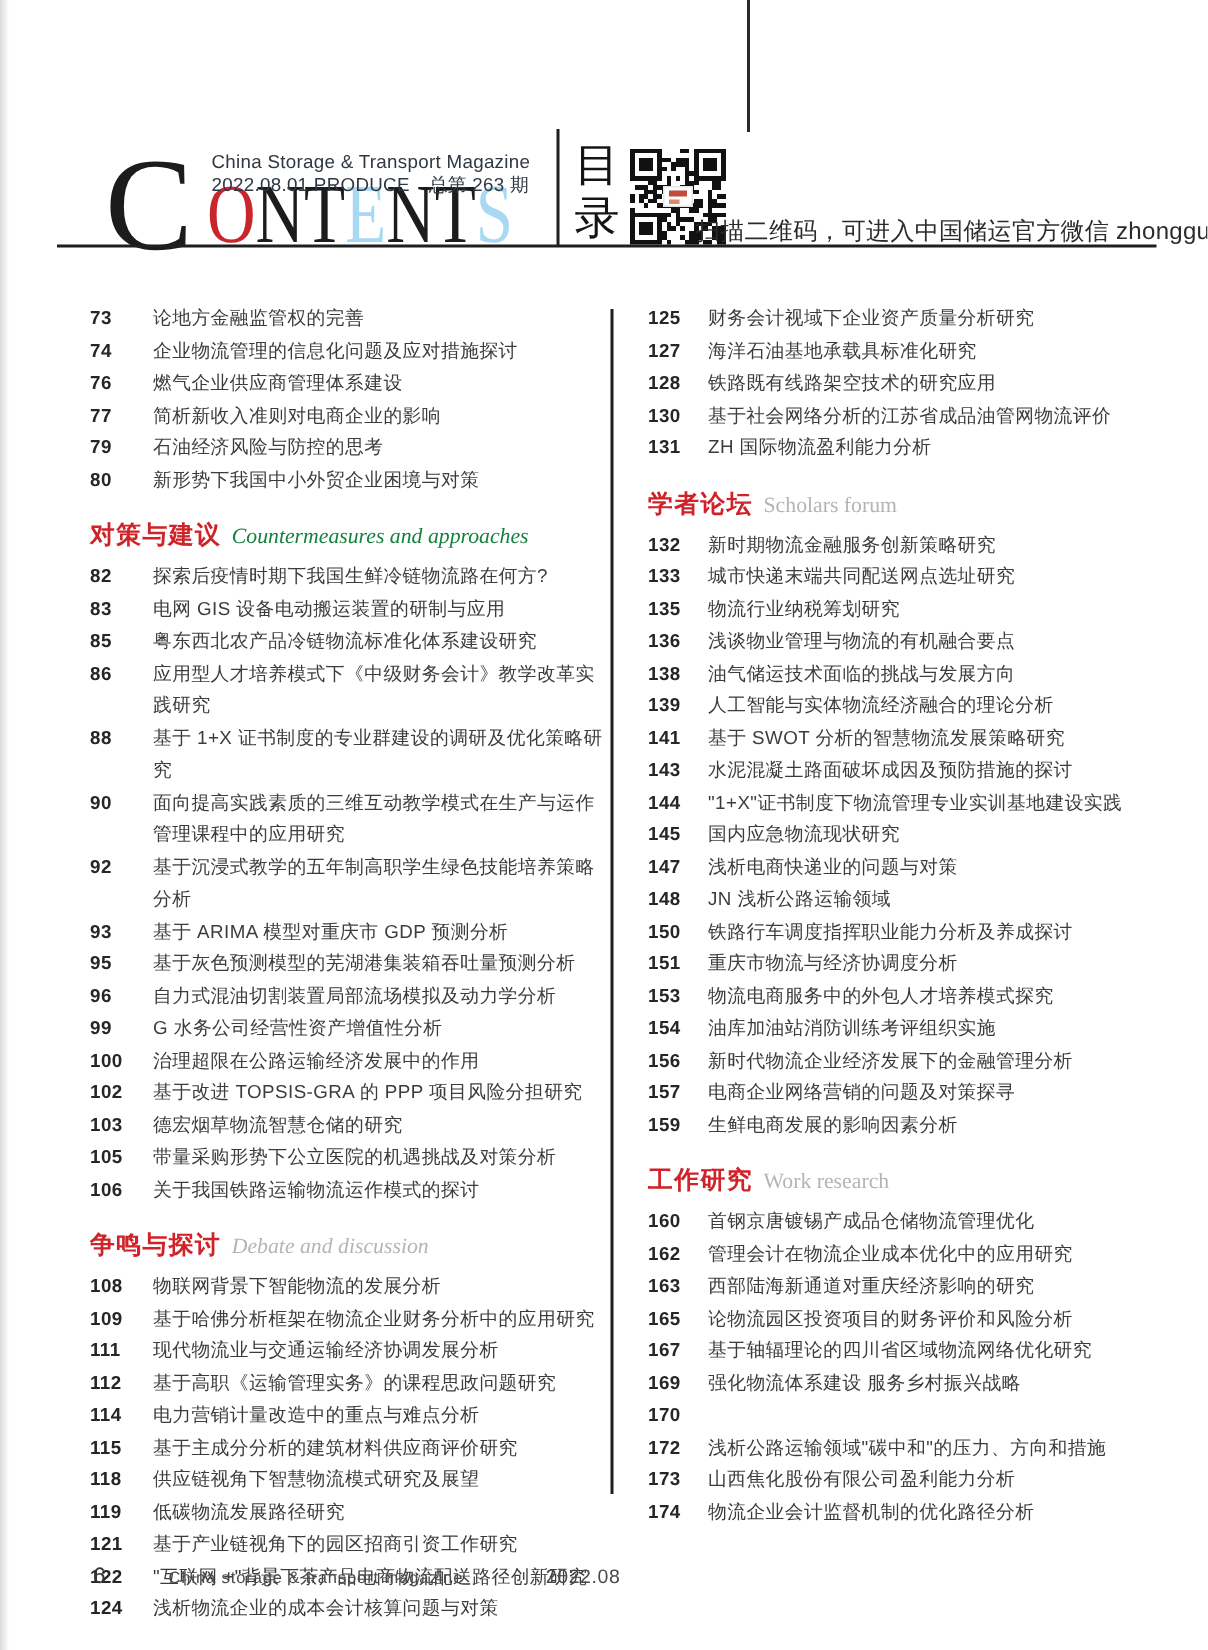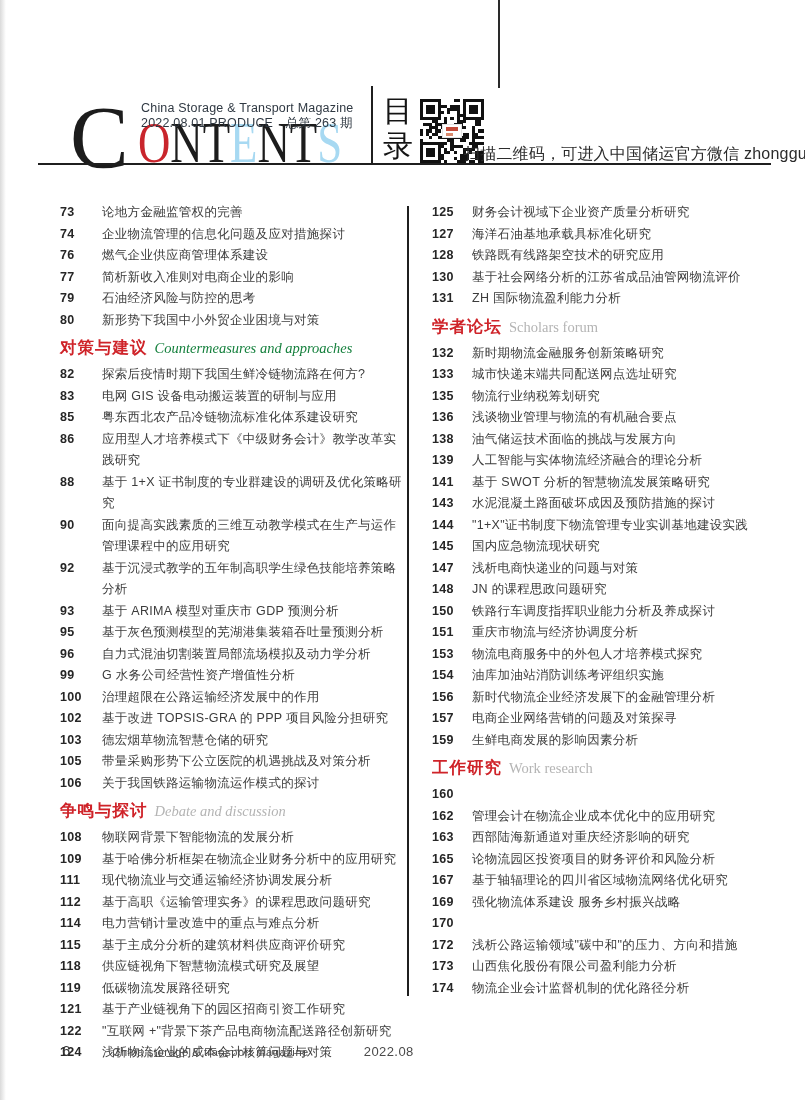--- a/index.html
+++ b/index.html
@@ -24,21 +24,21 @@
   .qr-caption{position:absolute;left:464px;top:144px;font-size:16px;color:#2b2b2b;
         letter-spacing:0.2px;white-space:nowrap;}
   .vline-top{position:absolute;left:498px;top:0;width:2px;height:88px;background:#2a2a2a;}
   .vline-header{position:absolute;left:371px;top:86px;width:2px;height:78px;background:#1f1f1f;}
   .hrule{position:absolute;left:38px;top:163px;width:733px;height:2px;background:#1f1f1f;}
   .vline-center{position:absolute;left:407px;top:206px;width:2px;height:790px;background:#1f1f1f;}
   
   .toc-col{position:absolute;top:202px;}
   #col-left{left:60px;width:348px;}
   #col-right{left:432px;width:350px;}
-  .section-header{margin-top:4px;margin-bottom:4px;line-height:24px;white-space:nowrap;}
+  .section-header{margin-top:14px;margin-bottom:4px;line-height:24px;white-space:nowrap;}
   .sec-zh{font-size:16.5px;font-weight:bold;letter-spacing:1px;}
   .sec-en{font-size:14.5px;font-family:"Liberation Serif","DejaVu Serif",serif;margin-left:7px;}
   .entry-row{display:flex;align-items:flex-start;line-height:21.5px;}
   .entry-num{flex:none;font-weight:bold;font-size:12.5px;color:#262626;letter-spacing:0.3px;}
   #col-left .entry-num{width:42px;}
   #col-right .entry-num{width:40px;}
   .entry-title{flex:1;font-size:12.5px;color:#3c3c3c;letter-spacing:0.3px;}
   
   .footer{position:absolute;left:62px;top:1042px;display:flex;align-items:baseline;}
   .footer .pnum{font-size:15px;color:#333333;}
@@ -518,21 +518,21 @@
       <div class="entry-row">
         <span class="entry-num">145</span>
         <span class="entry-title">国内应急物流现状研究</span>
       </div>
       <div class="entry-row">
         <span class="entry-num">147</span>
         <span class="entry-title">浅析电商快递业的问题与对策</span>
       </div>
       <div class="entry-row">
         <span class="entry-num">148</span>
-        <span class="entry-title">JN 的课程思政问题研究</span>
+        <span class="entry-title">JN 浅析公路运输领域</span>
       </div>
       <div class="entry-row">
         <span class="entry-num">150</span>
         <span class="entry-title">铁路行车调度指挥职业能力分析及养成探讨</span>
       </div>
       <div class="entry-row">
         <span class="entry-num">151</span>
         <span class="entry-title">重庆市物流与经济协调度分析</span>
       </div>
       <div class="entry-row">
@@ -551,20 +551,21 @@
         <span class="entry-num">157</span>
         <span class="entry-title">电商企业网络营销的问题及对策探寻</span>
       </div>
       <div class="entry-row">
         <span class="entry-num">159</span>
         <span class="entry-title">生鲜电商发展的影响因素分析</span>
       </div>
       <div class="section-header"><span class="sec-zh" style="color: rgb(207, 35, 41);">工作研究</span><span class="sec-en" style="color: rgb(180, 180, 180);">Work research</span></div>
       <div class="entry-row">
         <span class="entry-num">160</span>
+        <span class="entry-title">首钢京唐镀锡产成品仓储物流管理优化</span>
       </div>
       <div class="entry-row">
         <span class="entry-num">162</span>
         <span class="entry-title">管理会计在物流企业成本优化中的应用研究</span>
       </div>
       <div class="entry-row">
         <span class="entry-num">163</span>
         <span class="entry-title">西部陆海新通道对重庆经济影响的研究</span>
       </div>
       <div class="entry-row">

